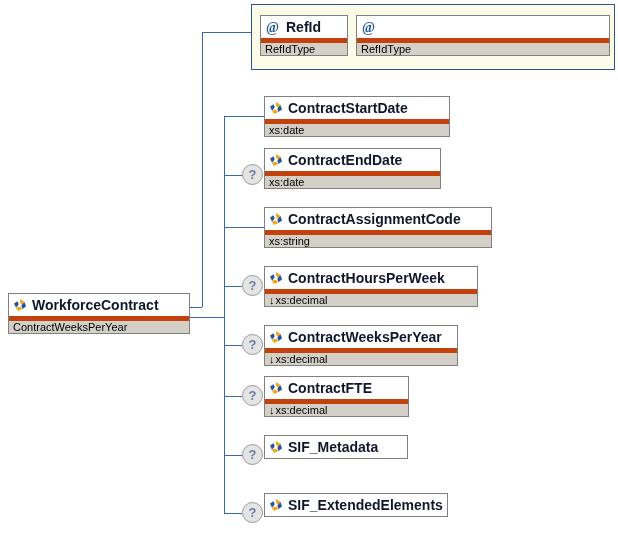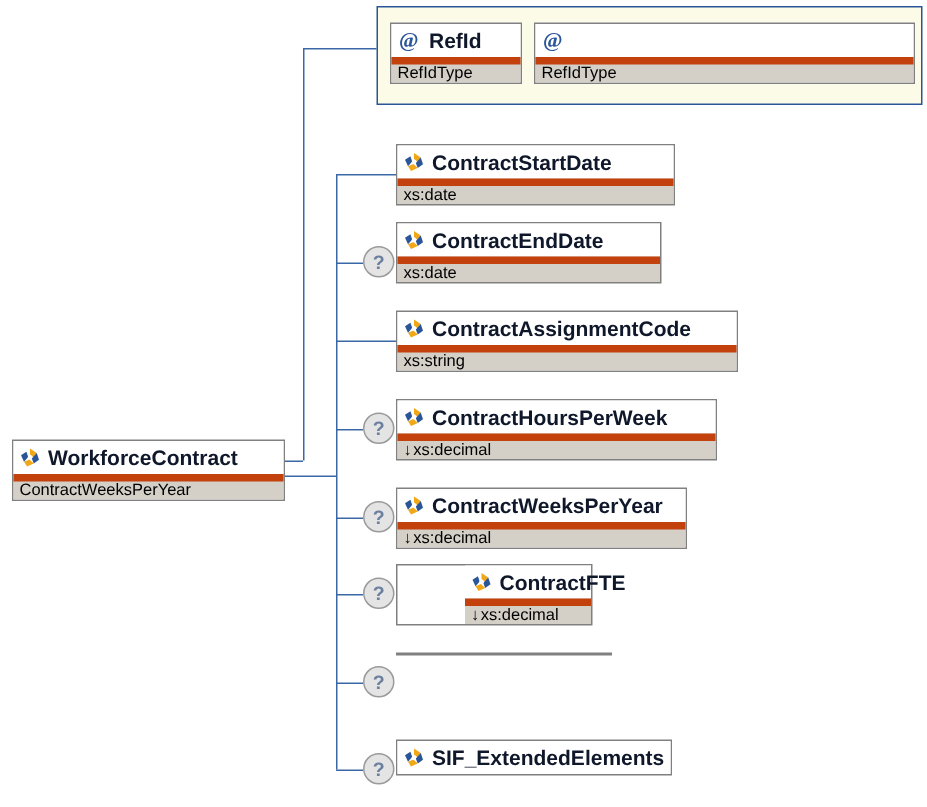--- a/index.html
+++ b/index.html
@@ -228,40 +228,52 @@
           </svg>
         </span>
         <span class="name-txt">ContractWeeksPerYear</span>
       </div>
       <div class="type-row">
         <span class="restrict">↓</span>
         <span class="type-txt">xs:decimal</span>
       </div>
     </div>
     <div class="opt" style="left: 242px; top: 334px;">?</div>
-    <div class="node" style="left: 264px; top: 376px; width: 131px; padding-left: 45px;">
+    <div class="node" style="left: 264px; top: 376px; width: 145px;">
       <div class="name-row">
         <span class="el-icon">
           <svg width="14" height="14" viewBox="0 0 14 14">
             <path d="M7 1 L11.5 4 L9.5 7 L7 5 Z" fill="#f0a818"></path>
             <path d="M11.5 4 L13 8.5 L9.5 11 L8.2 7.6 Z" fill="#2a5699"></path>
             <path d="M9.5 11 L5 13 L3 9.8 L6.6 8.4 Z" fill="#f0a818"></path>
             <path d="M3 9.8 L1 5.5 L4.6 3.2 L5.8 6.6 Z" fill="#2a5699"></path>
             <circle cx="7" cy="7" r="1.5" fill="#ffffff"></circle>
           </svg>
         </span>
         <span class="name-txt">ContractFTE</span>
       </div>
       <div class="type-row">
         <span class="restrict">↓</span>
         <span class="type-txt">xs:decimal</span>
       </div>
     </div>
     <div class="opt" style="left: 242px; top: 385px;">?</div>
     <div class="node" style="left: 264px; top: 435px; width: 144px;">
+      <div class="name-row">
+        <span class="el-icon">
+          <svg width="14" height="14" viewBox="0 0 14 14">
+            <path d="M7 1 L11.5 4 L9.5 7 L7 5 Z" fill="#f0a818"></path>
+            <path d="M11.5 4 L13 8.5 L9.5 11 L8.2 7.6 Z" fill="#2a5699"></path>
+            <path d="M9.5 11 L5 13 L3 9.8 L6.6 8.4 Z" fill="#f0a818"></path>
+            <path d="M3 9.8 L1 5.5 L4.6 3.2 L5.8 6.6 Z" fill="#2a5699"></path>
+            <circle cx="7" cy="7" r="1.5" fill="#ffffff"></circle>
+          </svg>
+        </span>
+        <span class="name-txt">SIF_Metadata</span>
+      </div>
     </div>
     <div class="opt" style="left: 242px; top: 444px;">?</div>
     <div class="node" style="left: 264px; top: 493px; width: 184px;">
       <div class="name-row">
         <span class="el-icon">
           <svg width="14" height="14" viewBox="0 0 14 14">
             <path d="M7 1 L11.5 4 L9.5 7 L7 5 Z" fill="#f0a818"></path>
             <path d="M11.5 4 L13 8.5 L9.5 11 L8.2 7.6 Z" fill="#2a5699"></path>
             <path d="M9.5 11 L5 13 L3 9.8 L6.6 8.4 Z" fill="#f0a818"></path>
             <path d="M3 9.8 L1 5.5 L4.6 3.2 L5.8 6.6 Z" fill="#2a5699"></path>

